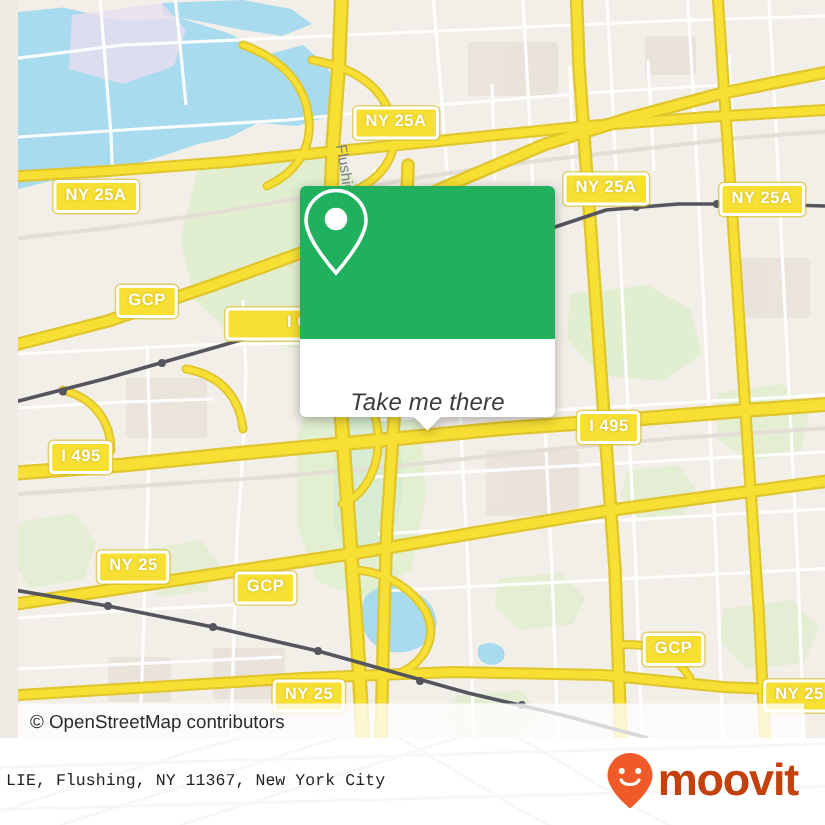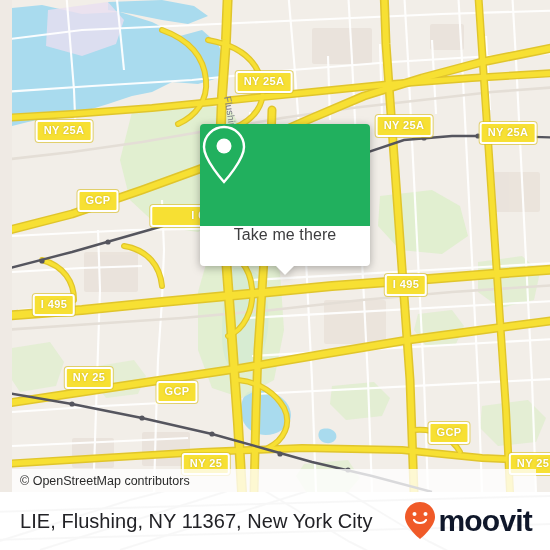--- a/index.html
+++ b/index.html
@@ -50,24 +50,25 @@
     filter:drop-shadow(0 2px 4px rgba(0,0,0,.30));
   }
   #popup .green{
     background:#21b05e;
     height:102px;
     border-radius:4px 4px 0 0;
     display:flex;align-items:center;justify-content:center;
   }
   #popup .white{
     background:#ffffff;
-    height:40px;
+    height:52px;
     border-radius:0 0 4px 4px;
-    display:flex;align-items:flex-start;justify-content:center;
+    display:flex;align-items:flex-end;justify-content:center;
     position:relative;
+    font-style:italic;
   }
   #popup .white .cta{
     color:#3d3d3f;font-size:16px;letter-spacing:.1px;
   }
   #popup .tail{
     position:absolute;left:50%;bottom:-9px;margin-left:-10px;
     width:0;height:0;
     border-left:10px solid transparent;
     border-right:10px solid transparent;
     border-top:10px solid #ffffff;
@@ -91,29 +92,30 @@
     z-index:30;
     display:flex;align-items:center;justify-content:space-between;
     overflow:hidden;
   }
   #bottombar .bbwatermark{
     position:absolute;left:0;top:0;width:550px;height:58px;
     opacity:.06;pointer-events:none;
   }
   #place-label{
     position:relative;z-index:2;
-    padding-left:20px;font-size:20px;color:#222226;letter-spacing:.05px;
+    padding-left:4px;font-size:11px;color:#222226;letter-spacing:.05px;
     white-space:nowrap;
+    font-family:Liberation Mono, monospace;
   }
   #brand{
     position:relative;z-index:2;
     display:flex;align-items:center;padding-right:18px;gap:1px;
   }
   #brand .wordmark{
-    font-size:30px;font-weight:bold;color:#0f172a;letter-spacing:-.8px;
+    font-size:30px;font-weight:bold;color:#c2410c;letter-spacing:-.8px;
     line-height:1;
   }
 </style>
 </head>
 <body>
 
 <div id="app">
 
   <div id="map">
     <svg width="550" height="492" viewBox="0 0 550 492">

